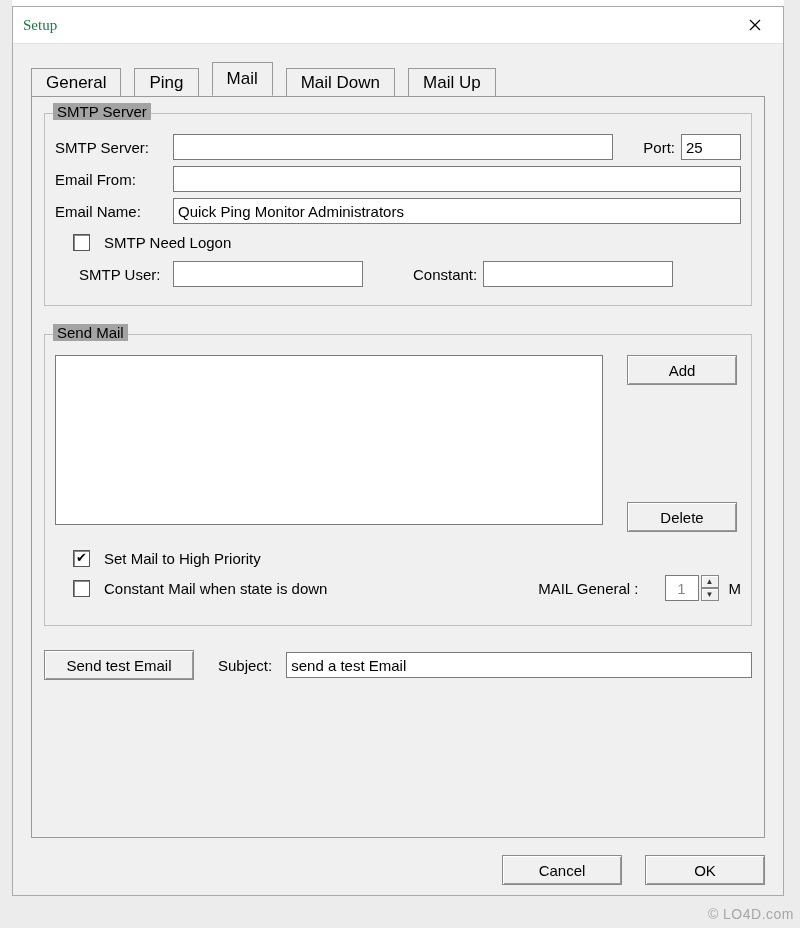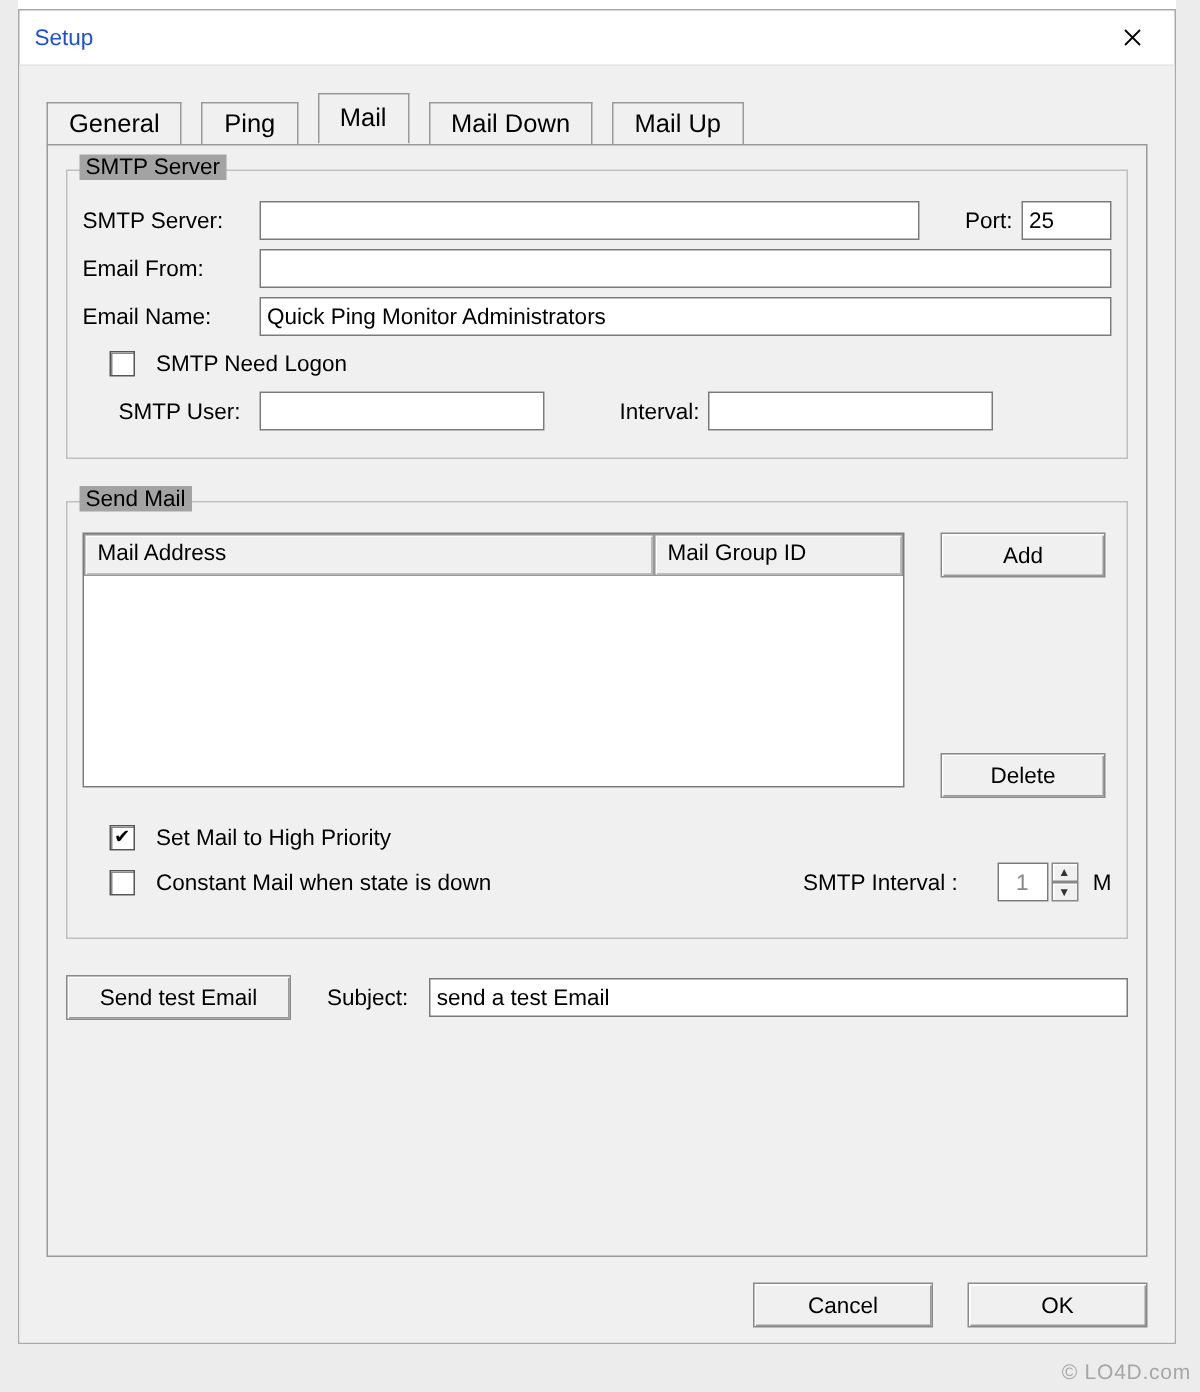--- a/index.html
+++ b/index.html
@@ -21,21 +21,21 @@
     border: 1px solid #aaa;
   }
   .titlebar {
     height: 36px;
     display: flex;
     align-items: center;
     justify-content: space-between;
     padding: 0 6px 0 10px;
     font-size: 15px;
   }
-  .title { color: #1d4ed8; }
+  .title { color: #15803d; font-family: Liberation Serif, serif; }
   .close {
     width: 44px; height: 30px;
     display:flex;align-items:center;justify-content:center;
     cursor:pointer;
   }
   .close svg { width:12px;height:12px; }
   .client {
     background:#f0f0f0;
     border-top:1px solid #e5e5e5;
     position:absolute;
@@ -243,54 +243,50 @@
 
         <div class="row" style="margin-top:10px;">
           <span style="width:12px"></span>
           <span class="chkbox"></span>
           <span class="lbl">SMTP Need Logon</span>
         </div>
 
         <div class="row" style="margin-top:10px;">
           <span class="lbl" style="width:112px;padding-left:24px">SMTP User:</span>
           <input type="text" class="field disabled" style="width: 190px;" value="">
-          <span class="lbl" style="margin-left:44px">Interval:</span>
+          <span class="lbl" style="margin-left:44px">Constant:</span>
           <input type="text" class="field disabled" style="width: 190px;" value="">
         </div>
       </div>
 
       <div class="group" style="margin-top:28px;padding-bottom:18px;">
         <span class="legend">Send Mail</span>
 
         <div class="row" style="align-items:flex-start;margin-top:6px;">
           <div class="listview">
-            <div class="lv-headers">
-              <div class="lv-head" style="width:380px">Mail Address</div>
-              <div class="lv-head" style="flex:1">Mail Group ID</div>
-            </div>
             <div class="lv-body"></div>
           </div>
           <div style="display:flex;flex-direction:column;gap:117px;margin-left:18px;">
             <button class="btn" style="width:110px">Add</button>
             <button class="btn" style="width:110px">Delete</button>
           </div>
         </div>
 
         <div class="row" style="margin-top:18px;">
           <span style="width:12px"></span>
           <span class="chkbox checked"></span>
           <span class="lbl">Set Mail to High Priority</span>
         </div>
 
         <div class="row" style="margin-top:8px;">
           <span style="width:12px"></span>
           <span class="chkbox"></span>
           <span class="lbl">Constant Mail when state is down</span>
           <span style="flex:1"></span>
-          <span class="lbl">SMTP Interval :</span>
+          <span class="lbl">MAIL General :</span>
           <span style="width:14px"></span>
           <span class="spin">
             <input type="text" class="field num" value="1" style="">
             <span class="spinbtns">
               <div>▲</div>
               <div>▼</div>
             </span>
           </span>
           <span class="lbl" style="margin-left:4px">M</span>
         </div>

